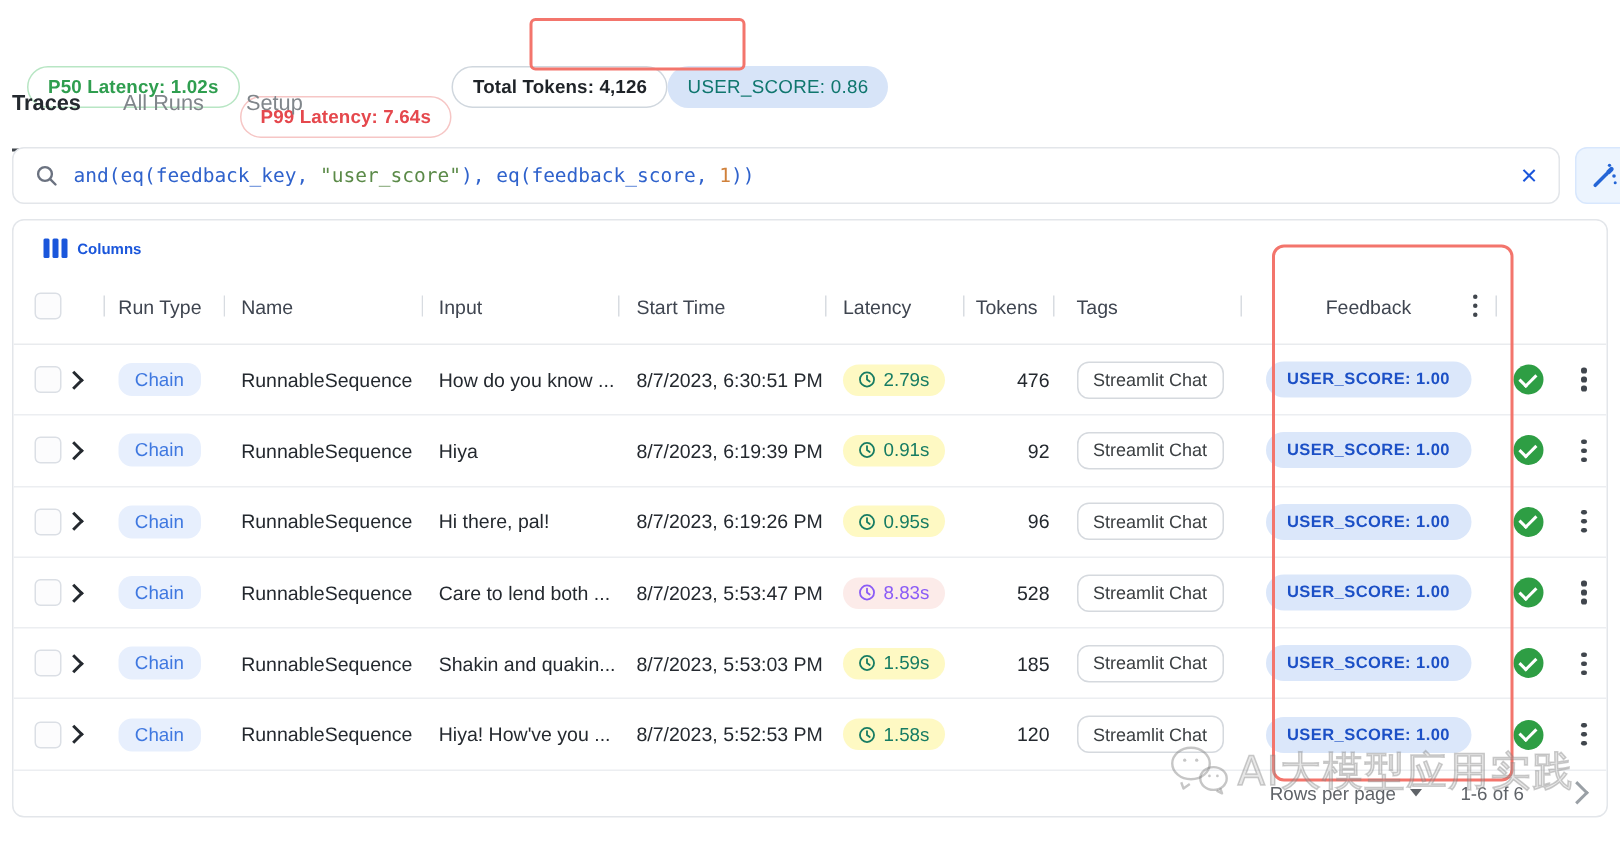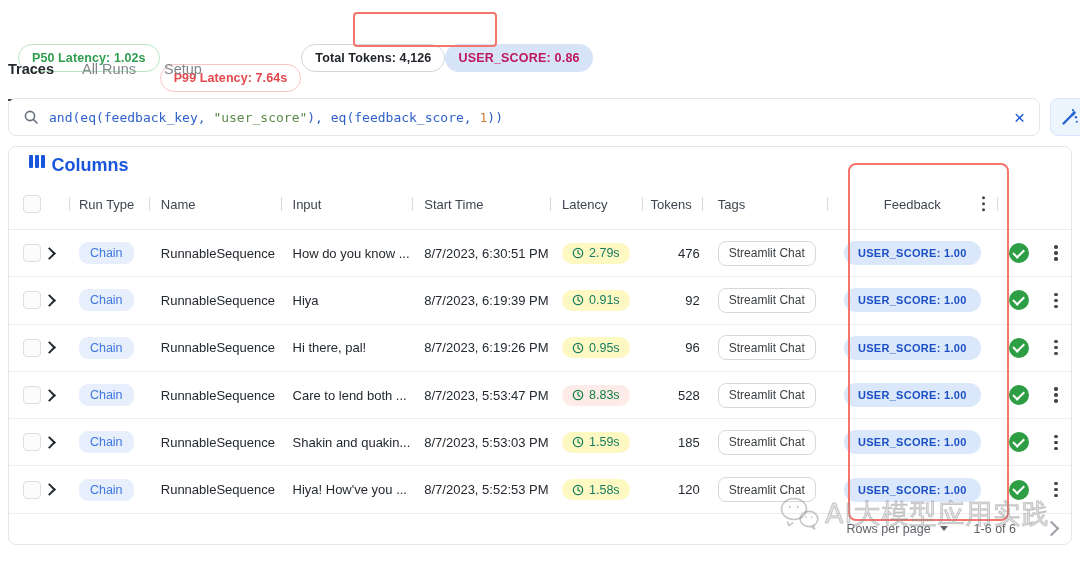--- a/index.html
+++ b/index.html
@@ -6,21 +6,21 @@
   body{width:1080px;height:569px;overflow:hidden;background:#fff;font-family:"Liberation Sans",sans-serif;}
   .page{position:relative;width:1080px;height:569px;background:#fff;}
 
   
   .badges-row{position:absolute;top:24px;left:18px;display:flex;align-items:center;}
   .badge{height:28px;display:inline-flex;align-items:center;padding:0 13px;border-radius:15px;
          font-size:12.5px;font-weight:600;letter-spacing:.1px;background:#fff;box-sizing:border-box;white-space:nowrap;}
   .badge[data-tone="green"]{color:#2f9e4f;border:1px solid #b8e6c4;}
   .badge[data-tone="red"]{color:#e5484d;border:1px solid #f6c6c5;margin-top:40px;}
   .badge[data-tone="neutral"]{color:#1f2328;border:1px solid #d0d7de;}
-  .badge[data-tone="blue"]{color:#be185d;background:#d7e4f8;font-weight:700;letter-spacing:.2px;text-align:right;}
+  .badge[data-tone="blue"]{color:#0f766e;background:#d7e4f8;font-weight:400;letter-spacing:.2px;text-align:right;}
 
   
   .annotation-top{position:absolute;left:353px;top:12px;width:140px;height:31px;border:2px solid #f3756c;border-radius:4px;pointer-events:none;z-index:9;}
   .annotation-col{position:absolute;left:848px;top:163px;width:157px;height:354px;border:2px solid #f3756c;border-radius:8px;pointer-events:none;z-index:9;}
 
   
   .tabs{position:absolute;top:61px;left:8px;display:flex;gap:28px;}
   .tab{font-size:14.5px;color:#80868b;padding-bottom:22px;cursor:pointer;}
   .tab.active{color:#24292f;font-weight:700;border-bottom:2.5px solid #40464d;}
 
@@ -32,22 +32,22 @@
   .code span[data-tone="green"]{color:#5b8a48;}
   .code span[data-tone="orange"]{color:#d0813b;}
   .clear-x{margin-left:auto;color:#1a56db;font-size:19px;line-height:1;cursor:pointer;font-weight:500;}
   .wand-btn{position:absolute;top:98px;left:1050px;width:38px;height:38px;border:1px solid #d8e7fd;background:#ecf4fe;
             border-radius:8px;display:flex;align-items:center;justify-content:center;cursor:pointer;padding:0;}
 
   
   .table-card{position:absolute;top:146px;left:8px;width:1064px;height:399px;border:1px solid #e3e6ea;border-radius:8px;
               box-sizing:border-box;background:#fff;display:flex;flex-direction:column;overflow:hidden;}
   .toolbar{height:28px;display:flex;align-items:center;padding:4px 0 0 20px;}
-  .columns-btn{display:flex;align-items:flex-start;gap:7px;border:none;background:none;color:#1a56db;font-weight:700;
-               font-size:18px;cursor:pointer;font-family:inherit;padding:0;}
+  .columns-btn{display:flex;align-items:flex-end;gap:7px;border:none;background:none;color:#1a56db;font-weight:700;
+               font-size:10px;cursor:pointer;font-family:inherit;padding:0;}
   .col-icon{display:flex;gap:2.5px;}
   .col-icon i{width:3.5px;height:13px;background:#1a56db;border-radius:1px;}
 
   .thead{height:50px;display:flex;align-items:center;border-bottom:1px solid #e9ebee;flex:none;}
   .row{height:46.3px;display:flex;align-items:center;border-bottom:1px solid #eceef1;flex:none;}
   .cell{display:flex;align-items:center;box-sizing:border-box;height:100%;}
   .c-check{width:36px;padding-left:14px;}
   .c-exp{width:24px;}
   .c-runtype{width:80px;padding-left:10px;}
   .c-name{width:132px;padding-left:12px;font-size:13px;color:#24292f;white-space:nowrap;overflow:hidden;}
@@ -63,21 +63,21 @@
   .thead .sep::before{content:"";position:absolute;left:0;top:50%;transform:translateY(-50%);width:1px;height:14px;background:#d8dce1;}
   .thead .c-tokens{padding-right:10px;}
   .hdr-kebab{position:absolute;right:10px;top:50%;transform:translateY(-50%);}
 
   
   .checkbox{width:16px;height:16px;border:1.5px solid #dbdfe5;border-radius:4px;background:#fcfcfd;cursor:pointer;flex:none;}
   .chev{width:7px;height:7px;border-top:2.2px solid #24292f;border-right:2.2px solid #24292f;transform:rotate(45deg);cursor:pointer;}
   .pill-chain{background:#e7effd;color:#3f78e0;font-size:12.5px;padding:4px 11px;border-radius:9px;cursor:pointer;}
   .lat{display:inline-flex;align-items:center;gap:5px;font-size:12.5px;padding:3.5px 10px;border-radius:14px;white-space:nowrap;}
   .lat[data-tone="green"]{color:#177c63;background:#fef9c3;}
-  .lat[data-tone="red"]{color:#15803d;background:#fcebe9;justify-content:space-between;}
+  .lat[data-tone="red"]{color:#8b5cf6;background:#fcebe9;justify-content:space-between;}
   .tag{border:1px solid #d5d9de;color:#3c4043;font-size:12px;padding:4.5px 10px;border-radius:8px;background:#fff;white-space:nowrap;}
   .fb{background:#dbe7fa;color:#1c50c6;font-size:11px;font-weight:700;letter-spacing:.3px;padding:6px 14px;border-radius:15px;white-space:nowrap;cursor:pointer;}
   .check-circle{width:20px;height:20px;border-radius:50%;background:#2e9e44;display:inline-flex;align-items:center;justify-content:center;}
   .check-circle::after{content:"";width:9px;height:4.5px;border-left:2.2px solid #fff;border-bottom:2.2px solid #fff;
                        transform:rotate(-45deg) translate(0,-1.5px);}
   .kebab{display:inline-flex;flex-direction:column;gap:2.6px;cursor:pointer;padding:2px;}
   .kebab i{width:3.4px;height:3.4px;border-radius:50%;background:#40464d;}
 
   
   .tfoot{flex:1;display:flex;align-items:center;justify-content:flex-end;gap:26px;padding-right:14px;color:#5f6368;font-size:12.5px;}

